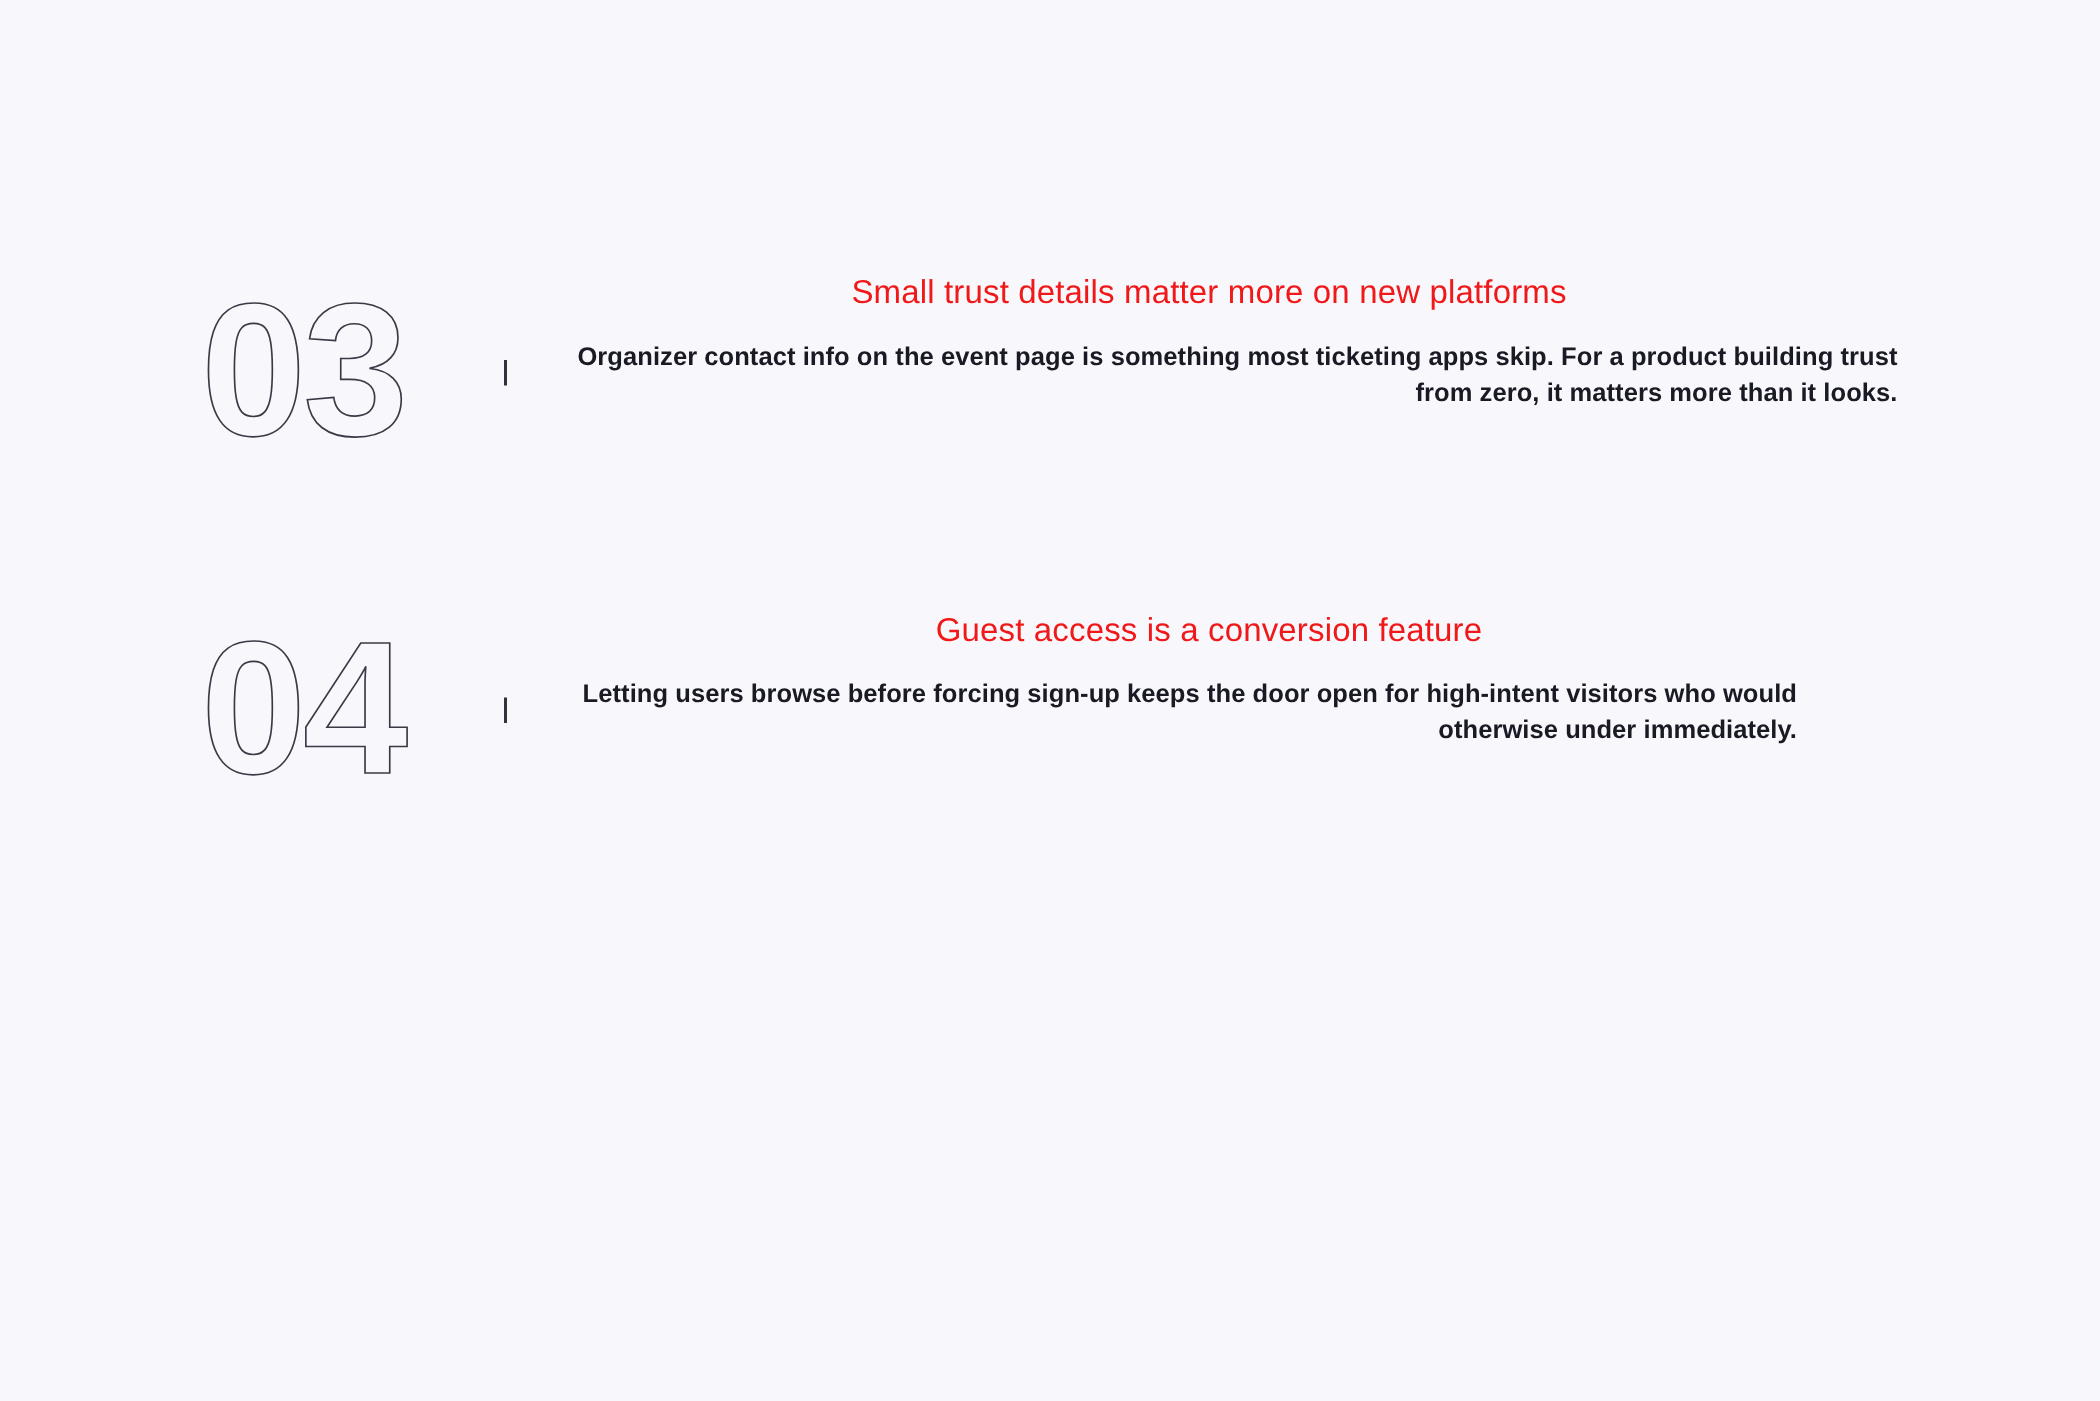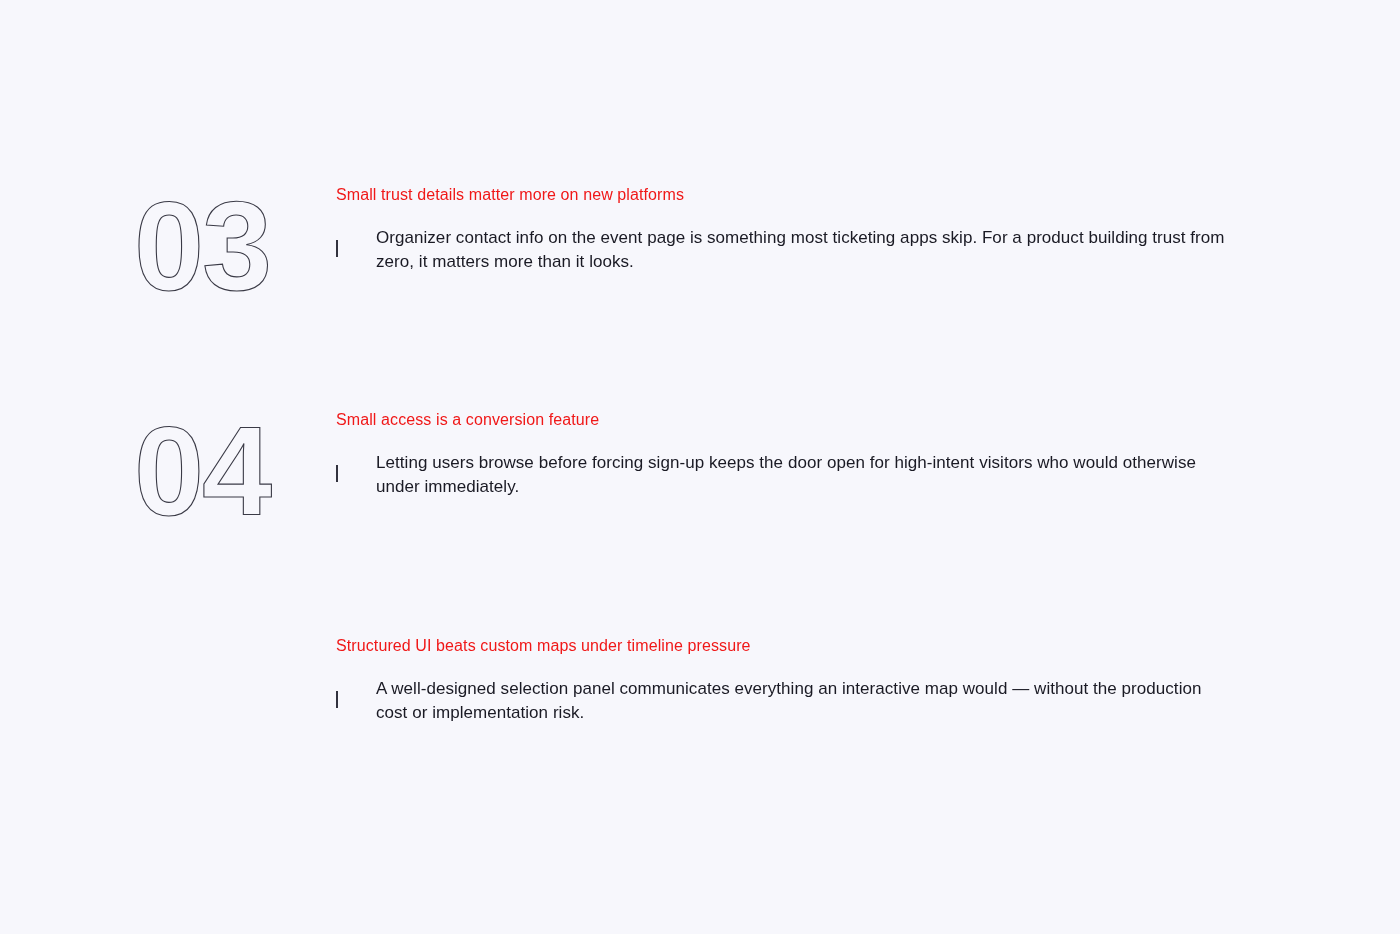--- a/index.html
+++ b/index.html
@@ -65,52 +65,54 @@
   
   .text-col {
     position: absolute;
     left: 336px;
     top: 0;
     width: 940px;
   }
 
   .insight-heading {
     color: #f01818;
-    font-size: 16px;
+    font-size: 22px;
     font-weight: 400;
     line-height: 26px;
     letter-spacing: 0.1px;
     margin: 0;
     padding: 0;
     white-space: nowrap;
+    text-align: center;
   }
 
   .body-row {
     position: relative;
     margin-top: 18px;
     padding-left: 24px;
   }
 
   .body-marker {
     position: absolute;
     left: 0px;
     top: 14px;
     width: 2px;
     height: 17px;
     background: #32323e;
   }
 
   .insight-body {
     color: #1a1a24;
     font-size: 17px;
-    font-weight: 400;
+    font-weight: 700;
     line-height: 23.5px;
     letter-spacing: 0.05px;
-    margin: 16px;
+    margin: 0;
     max-width: 900px;
+    text-align: right;
   }
 
   .block-1 .insight-body { max-width: 905px; }
   .block-2 .insight-body { max-width: 838px; }
   .block-3 .insight-body { max-width: 840px; }
 </style>
 </head>
 <body>
 
 <div class="page">
@@ -131,32 +133,25 @@
       </div>
     </div>
 
     <div class="insight-block block-2">
       <div class="numeral">
         <svg width="200" height="130" viewBox="0 0 200 130" aria-hidden="true">
           <text x="0" y="108">04</text>
         </svg>
       </div>
       <div class="text-col">
-        <p class="insight-heading">Small access is a conversion feature</p>
+        <p class="insight-heading">Guest access is a conversion feature</p>
         <div class="body-row">
           <span class="body-marker"></span>
           <p class="insight-body">Letting users browse before forcing sign-up keeps the door open for high-intent visitors who would otherwise under immediately.</p>
         </div>
       </div>
     </div>
 
     <div class="insight-block block-3">
-      <div class="text-col">
-        <p class="insight-heading">Structured UI beats custom maps under timeline pressure</p>
-        <div class="body-row">
-          <span class="body-marker"></span>
-          <p class="insight-body">A well-designed selection panel communicates everything an interactive map would — without the production cost or implementation risk.</p>
-        </div>
-      </div>
     </div>
 
   </div>
 </div>
 
 </body></html>

